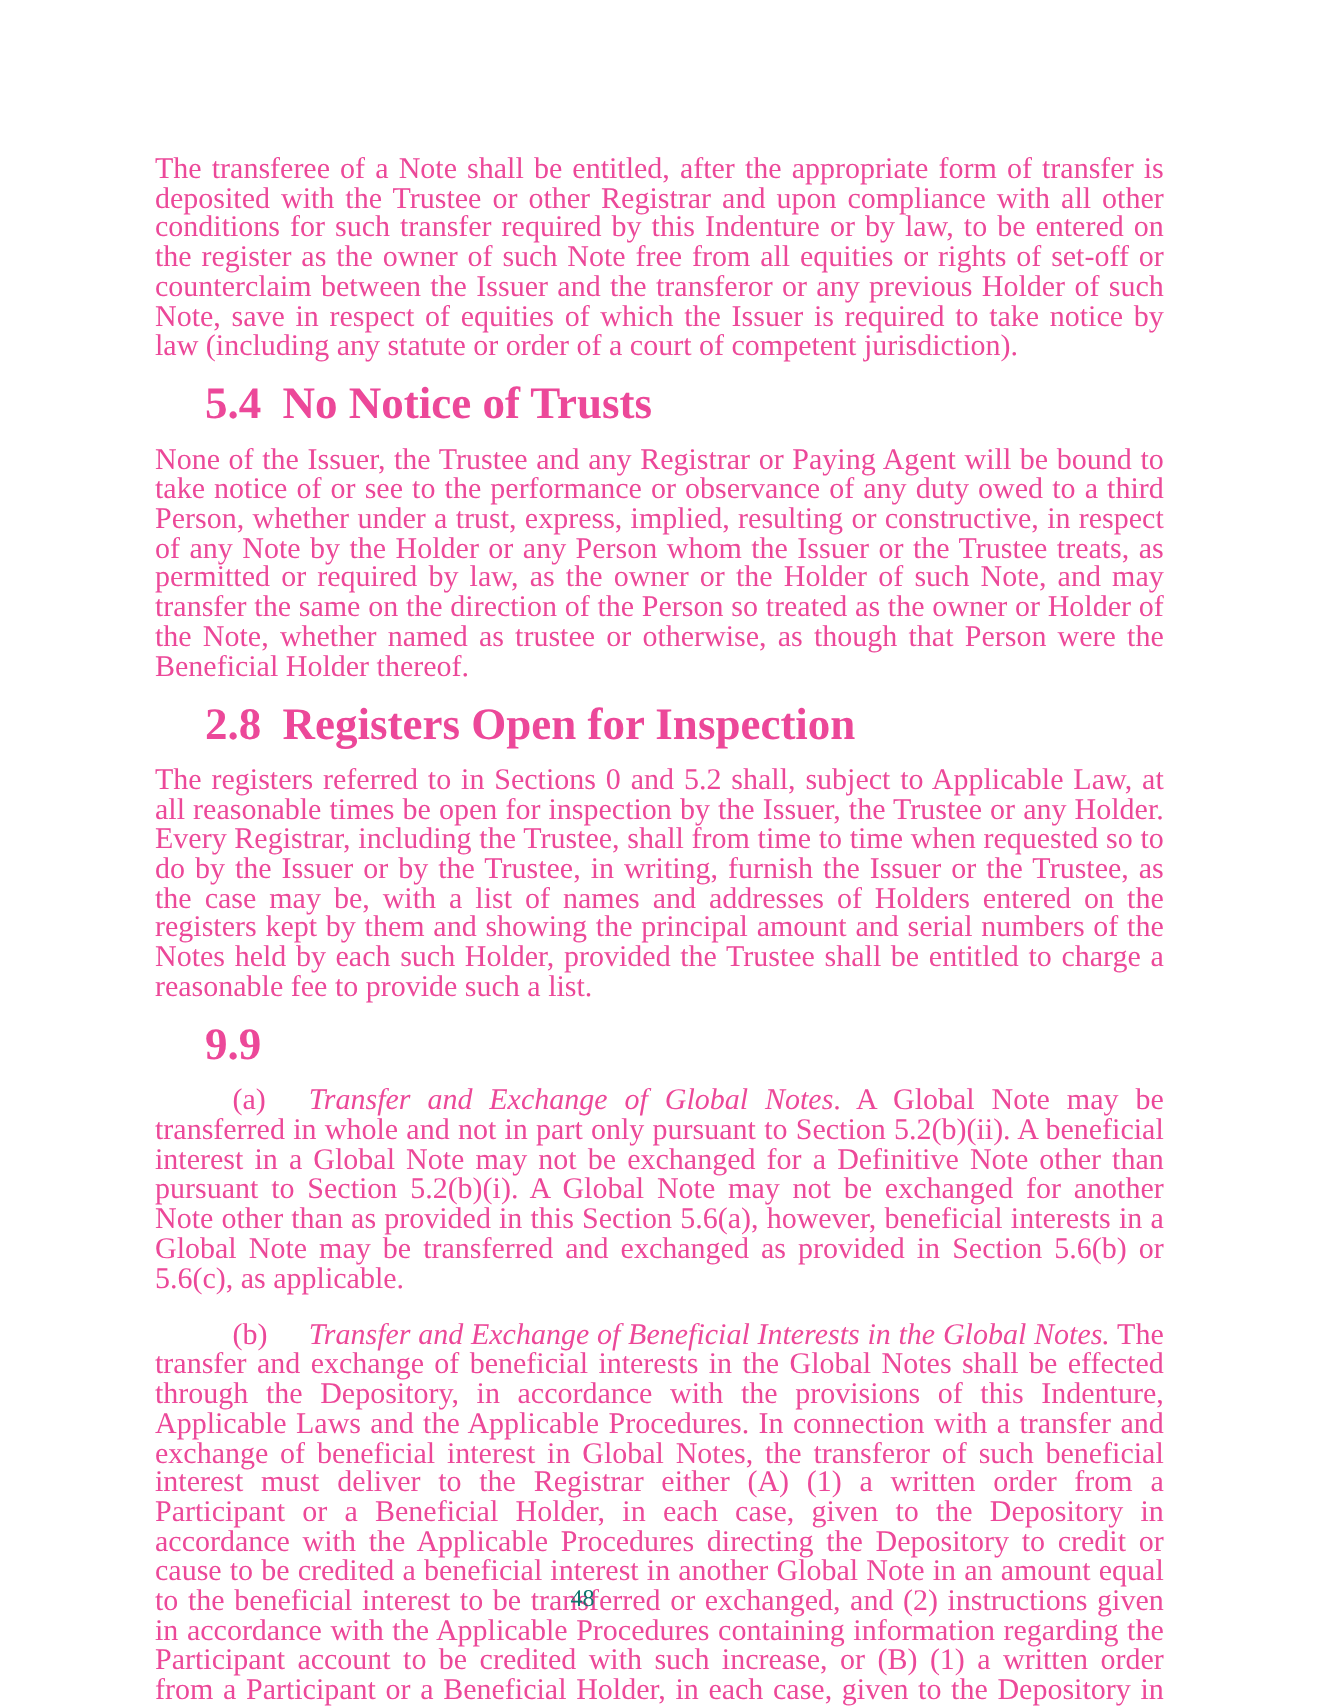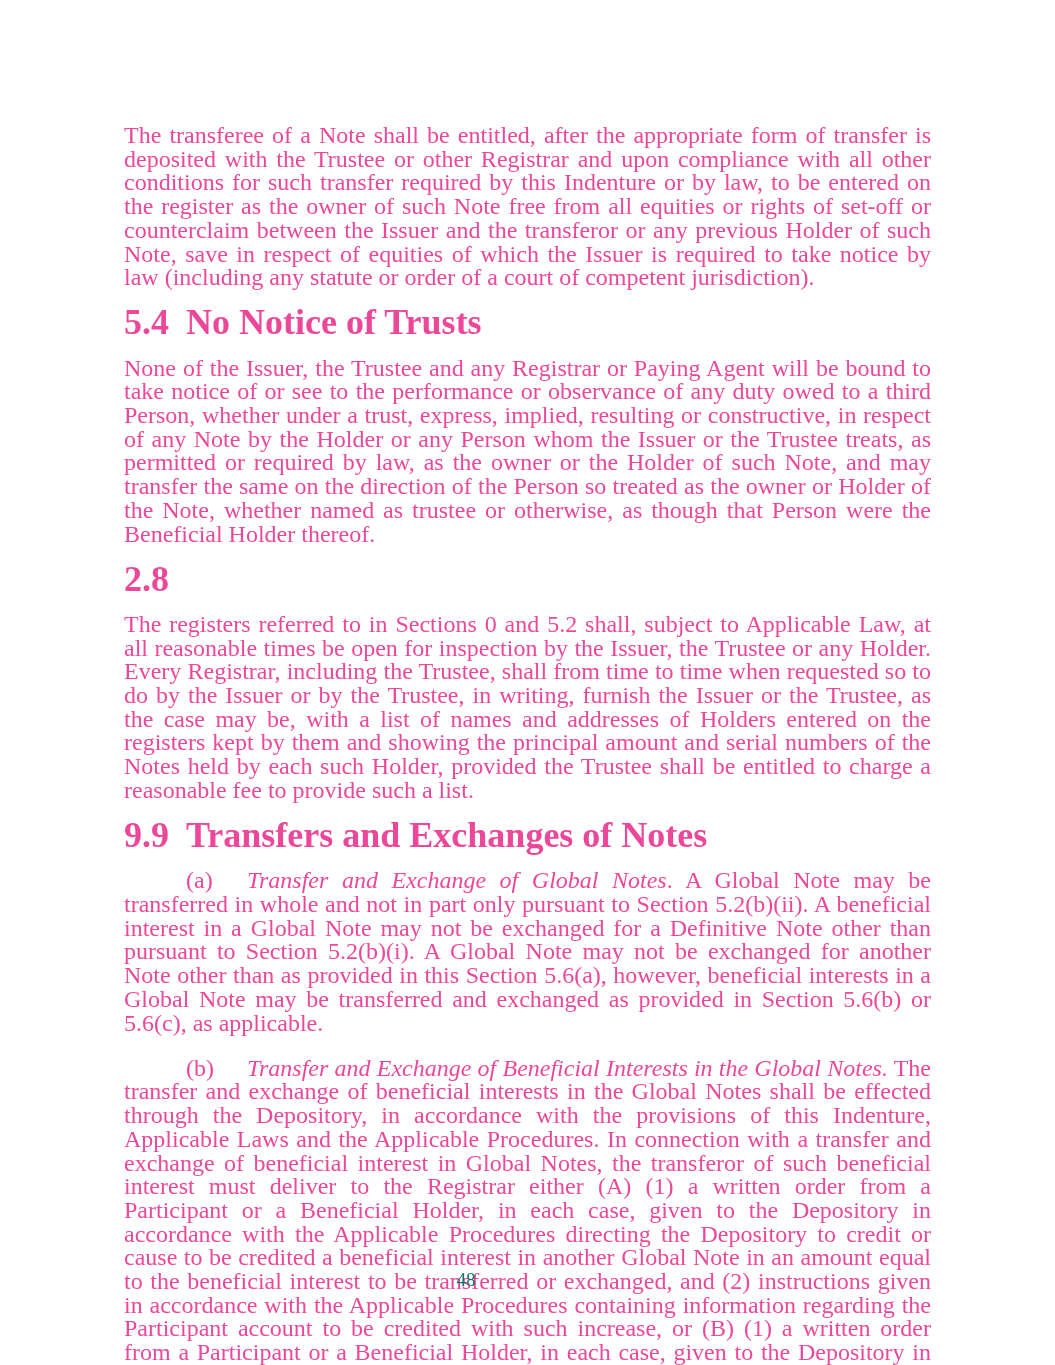--- a/index.html
+++ b/index.html
@@ -5,21 +5,21 @@
   html, body { margin: 0; padding: 0; background: #ffffff; }
   body { width: 1055px; height: 1365px; position: relative; overflow: hidden; }
   .page {
     position: absolute; left: 124px; top: 124px; width: 807px;
     font-family: Liberation Serif, serif; font-size: 24px; line-height: 23.7px;
     color: #ec4899;
   }
   .p { margin: 0; text-align: justify; }
   .gap { height: 21.5px; }
   .heading { margin: 0; font-weight: bold; display: flex; }
-  .heading .num { width: 62px; display: inline-block; }
+  .heading .num { width: 62px; display: inline-block; margin-left: 40px; }
   .indent { display: inline-block; width: 62px; }
   .sub-label { display: inline-block; width: 61px; }
   em { font-style: italic; }
   .page-num {
     position: absolute; left: 0; width: 932px; top: 1269px; text-align: center;
     font-family: "Liberation Serif", serif; font-size: 19.2px; color: #0f766e;
   }
 </style>
 </head>
 <body>
@@ -31,28 +31,28 @@
   <h2 class="heading">
     <span class="num">5.4</span>
     <span>No Notice of Trusts</span>
   </h2>
   <div class="gap"></div>
   <p class="p">None of the Issuer, the Trustee and any Registrar or Paying Agent will be bound to take notice of or see to the performance or observance of any duty owed to a third Person, whether under a trust, express, implied, resulting or constructive, in respect of any Note by the Holder or any Person whom the Issuer or the Trustee treats, as permitted or required by law, as the owner or the Holder of such Note, and may transfer the same on the direction of the Person so treated as the owner or Holder of the Note, whether named as trustee or otherwise, as though that Person were the Beneficial Holder thereof.</p>
   <div class="gap"></div>
 
   <h2 class="heading">
     <span class="num">2.8</span>
+    <span>Registers Open for Inspection</span>
   </h2>
   <div class="gap"></div>
   <p class="p">The registers referred to in Sections 0 and 5.2 shall, subject to Applicable Law, at all reasonable times be open for inspection by the Issuer, the Trustee or any Holder. Every Registrar, including the Trustee, shall from time to time when requested so to do by the Issuer or by the Trustee, in writing, furnish the Issuer or the Trustee, as the case may be, with a list of names and addresses of Holders entered on the registers kept by them and showing the principal amount and serial numbers of the Notes held by each such Holder, provided the Trustee shall be entitled to charge a reasonable fee to provide such a list.</p>
   <div class="gap"></div>
 
   <h2 class="heading">
     <span class="num">9.9</span>
-    <span>Transfers and Exchanges of Notes</span>
   </h2>
   <div class="gap"></div>
 
   <p class="p"><span class="indent"></span><span class="sub-label">(a)</span><em>Transfer and Exchange of Global Notes</em><span>. A Global Note may be transferred in whole and not in part only pursuant to Section 5.2(b)(ii). A beneficial interest in a Global Note may not be exchanged for a Definitive Note other than pursuant to Section 5.2(b)(i). A Global Note may not be exchanged for another Note other than as provided in this Section 5.6(a), however, beneficial interests in a Global Note may be transferred and exchanged as provided in Section 5.6(b) or 5.6(c), as applicable.</span></p>
   <div class="gap"></div>
 
   <p class="p"><span class="indent"></span><span class="sub-label">(b)</span><em>Transfer and Exchange of Beneficial Interests in the Global Notes.</em><span> The transfer and exchange of beneficial interests in the Global Notes shall be effected through the Depository, in accordance with the provisions of this Indenture, Applicable Laws and the Applicable Procedures. In connection with a transfer and exchange of beneficial interest in Global Notes, the transferor of such beneficial interest must deliver to the Registrar either (A) (1) a written order from a Participant or a Beneficial Holder, in each case, given to the Depository in accordance with the Applicable Procedures directing the Depository to credit or cause to be credited a beneficial interest in another Global Note in an amount equal to the beneficial interest to be transferred or exchanged, and (2) instructions given in accordance with the Applicable Procedures containing information regarding the Participant account to be credited with such increase, or (B) (1) a written order from a Participant or a Beneficial Holder, in each case, given to the Depository in accordance with the Applicable Procedures directing the Depository to cause to be issued a Definitive Note in an amount equal to the beneficial interest to be transferred, and (2) instructions given by the</span></p>
 </div>
 
 <div class="page-num">48</div>

